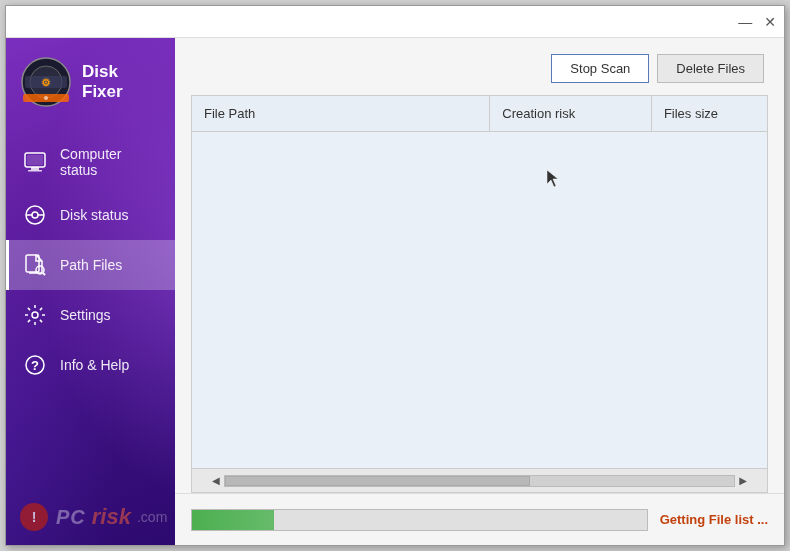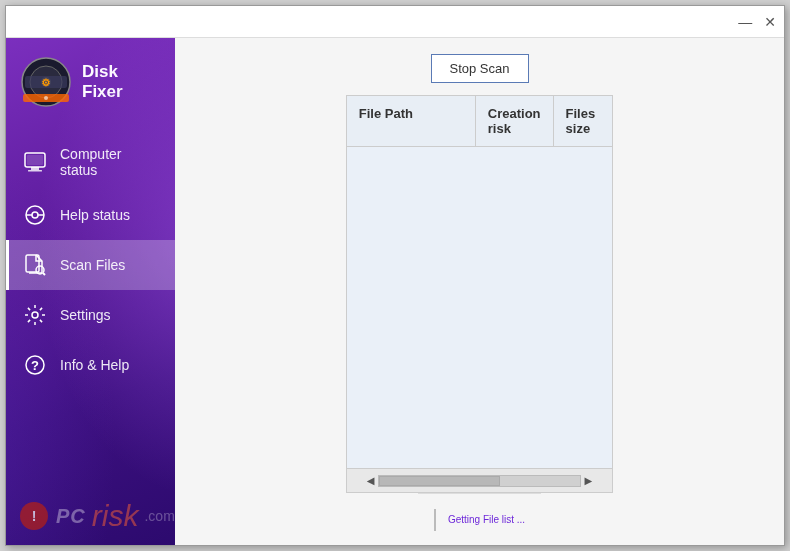--- a/index.html
+++ b/index.html
@@ -149,21 +149,20 @@
       opacity: 0.7;
     }
 
     
     .content {
       flex: 1;
       background: #f5f5f5;
       display: flex;
       flex-direction: column;
       overflow: hidden;
-      align-items: center;
     }
 
     .toolbar {
       padding: 16px 20px 12px 20px;
       display: flex;
       justify-content: flex-end;
       gap: 8px;
       background: #f5f5f5;
       flex-shrink: 0;
     }
@@ -205,21 +204,21 @@
       display: flex;
       background: #e8eef5;
       border-bottom: 1px solid #ccc;
       flex-shrink: 0;
     }
 
     .th {
       padding: 10px 12px;
       font-size: 13px;
       color: #333;
-      font-weight: bold;
+      font-weight: normal;
       border-right: 1px solid #ccc;
     }
 
     .th-filepath { flex: 3; }
     .th-creation { flex: 1.5; }
     .th-filesize { flex: 1; border-right: none; }
 
     .table-body {
       flex: 1;
       background: #eaf0f8;
@@ -284,23 +283,24 @@
     }
 
     .progress-bar-fill {
       position: absolute;
       left: 0; top: 0; bottom: 0;
       background: linear-gradient(90deg, #4caf50, #66bb6a);
       width: 18%;
     }
 
     .progress-text {
-      font-size: 10px;
-      color: #6d28d9;
+      font-size: 13px;
+      color: #c2410c;
       white-space: nowrap;
+      font-weight: bold;
     }
 
     
     svg { display: block; }
   </style>
 </head>
 <body>
 
 <div class="window">
 
@@ -350,34 +350,34 @@
 
         <div class="nav-item">
           <div class="nav-icon">
             <svg width="24" height="24" viewBox="0 0 24 24" fill="none">
               <circle cx="12" cy="12" r="9" stroke="white" stroke-width="1.5" fill="none"></circle>
               <circle cx="12" cy="12" r="3" stroke="white" stroke-width="1.5" fill="none"></circle>
               <line x1="3" y1="12" x2="9" y2="12" stroke="white" stroke-width="1.5"></line>
               <line x1="15" y1="12" x2="21" y2="12" stroke="white" stroke-width="1.5"></line>
             </svg>
           </div>
-          <span>Help status</span>
+          <span>Disk status</span>
         </div>
 
         <div class="nav-item active">
           <div class="nav-icon">
             <svg width="24" height="24" viewBox="0 0 24 24" fill="none">
               <rect x="3" y="2" width="13" height="17" rx="1.5" stroke="white" stroke-width="1.5" fill="none"></rect>
               <path d="M13 2 L19 8 L19 19 Q19 20 18 20 L6 20" stroke="white" stroke-width="1.5" fill="none"></path>
               <path d="M13 2 L13 8 L19 8" stroke="white" stroke-width="1.5" fill="none"></path>
               <circle cx="17" cy="17" r="4" stroke="white" stroke-width="1.5" fill="none"></circle>
               <line x1="20" y1="20" x2="22" y2="22" stroke="white" stroke-width="2"></line>
             </svg>
           </div>
-          <span>Scan Files</span>
+          <span>Path Files</span>
         </div>
 
         <div class="nav-item">
           <div class="nav-icon">
             <svg width="24" height="24" viewBox="0 0 24 24" fill="none">
               <circle cx="12" cy="12" r="3" stroke="white" stroke-width="1.5" fill="none"></circle>
               <path d="M12 2 L12 5 M12 19 L12 22 M2 12 L5 12 M19 12 L22 12 M4.9 4.9 L7.1 7.1 M16.9 16.9 L19.1 19.1 M19.1 4.9 L16.9 7.1 M7.1 16.9 L4.9 19.1" stroke="white" stroke-width="1.5"></path>
             </svg>
           </div>
           <span>Settings</span>
@@ -395,31 +395,32 @@
 
       </div>
 
       <div class="sidebar-bottom">
         <div class="pc-risk-logo">
           <svg width="32" height="32" viewBox="0 0 32 32">
             <circle cx="16" cy="16" r="14" fill="#cc2200" opacity="0.85"></circle>
             <text x="16" y="21" text-anchor="middle" fill="white" font-size="14" font-weight="bold">!</text>
           </svg>
           <span style="color:rgba(255,255,255,0.5);font-size:20px;font-weight:900;font-style:italic;letter-spacing:1px;">PC</span>
-          <span style="color:rgba(255,100,50,0.7);font-size:30px;font-weight:400;font-style:italic;">risk</span>
+          <span style="color:rgba(255,100,50,0.7);font-size:22px;font-weight:700;font-style:italic;">risk</span>
           <span style="color:rgba(255,255,255,0.4);font-size:14px;">.com</span>
         </div>
       </div>
 
     </div>
 
     <div class="content">
 
       <div class="toolbar">
         <button class="btn btn-stop">Stop Scan</button>
+        <button class="btn btn-delete">Delete Files</button>
       </div>
 
       <div class="table-container">
         <div class="table-header">
           <div class="th th-filepath">File Path</div>
           <div class="th th-creation">Creation risk</div>
           <div class="th th-filesize">Files size</div>
         </div>
         <div class="table-body">
 

